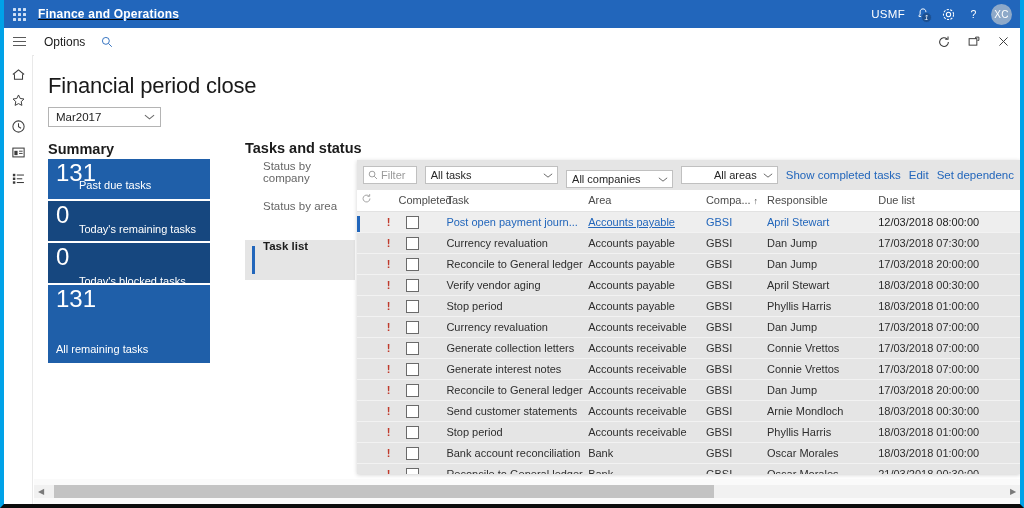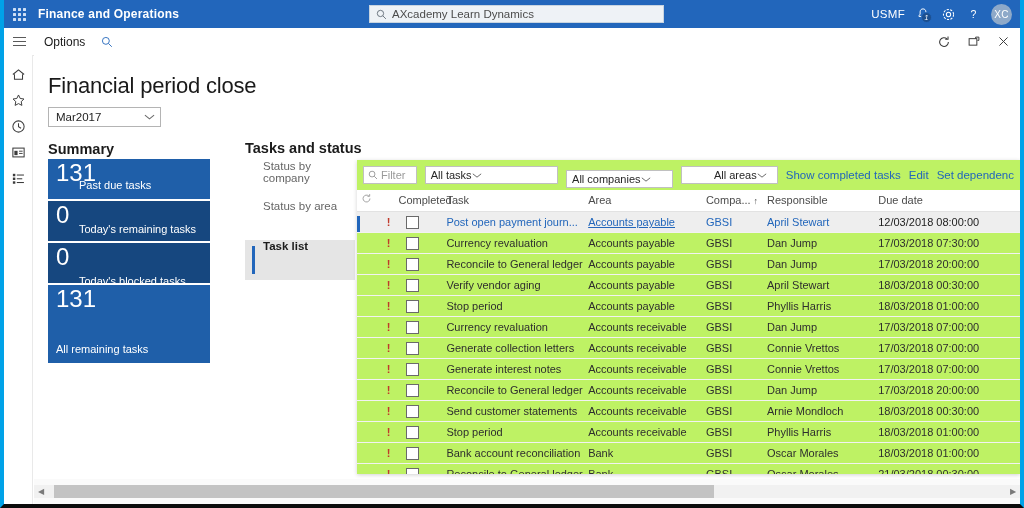--- a/index.html
+++ b/index.html
@@ -17,21 +17,21 @@
     border-right: 4px solid #00a2e8;
     border-bottom: 4px solid #0b0b0b;
     background: #ffffff;
     overflow: hidden;
   }
 
   
   .topbar {
     position: absolute; top: 0; left: 0; right: 0; height: 28px;
     background: #2266bb;
-    display: flex; align-items: center;
+    display: flex; align-items: center; text-decoration: underline;
   }
   .waffle {
     width: 30px; height: 28px;
     display: flex; align-items: center; justify-content: center;
     cursor: pointer;
   }
   .waffle-grid {
     display: grid; grid-template-columns: repeat(3, 3px);
     grid-template-rows: repeat(3, 3px); gap: 2px;
   }
@@ -171,38 +171,38 @@
   .tabitem.active { color: #1b1b1b; font-weight: bold; background: #e5e5e5; }
   .tabitem.active::before {
     content: ""; position: absolute; left: 7px; top: 6px; bottom: 6px;
     width: 3px; background: #2266bb;
   }
 
   
   .gridpanel {
     position: absolute; left: 323px; top: 105px;
     right: 0; height: 314px;
-    background: #bef264;
+    background: #e5e5e5;
     box-shadow: 0 1px 4px rgba(0,0,0,0.18);
     box-sizing: border-box;
     overflow: hidden;
   }
   .gridtoolbar {
     height: 30px; display: flex; align-items: center; padding: 0 6px;
     gap: 8px; box-sizing: border-box;
   }
   .filterbox {
     width: 56px; height: 18px; border: 1px solid #c0c0c0; background:#fff;
     display: flex; align-items: center; padding: 0 4px; box-sizing: border-box;
     cursor: text;
   }
   .filterbox span { font-size: 11px; color: #9a9a9a; margin-left:3px; }
   .ddl {
     height: 18px; border: 1px solid #c0c0c0; background: #fff;
-    display: flex; align-items: center; 
+    display: flex; align-items: center; justify-content: space-between;
     padding: 0 4px 0 5px; box-sizing: border-box; cursor: pointer;
   }
   .ddl span { font-size: 11px; color: #262626; }
   .ddl.w1 { width: 140px; }
   .ddl.w2 { width: 112px; margin-top: 8px; }
   .ddl.w3 { width: 100px; padding-left: 32px; }
   .cmdlink {
     font-size: 11.5px; color: #2266bb; cursor: pointer; white-space: nowrap;
   }
 
@@ -267,27 +267,20 @@
           <i></i>
           <i></i>
           <i></i>
           <i></i>
           <i></i>
           <i></i>
       </div>
     </div>
     <div class="app-title">Finance and Operations</div>
 
-    <div class="searchwrap">
-      <svg width="11" height="11" viewBox="0 0 16 16">
-        <circle cx="6.5" cy="6.5" r="4.6" fill="none" stroke="#55606b" stroke-width="1.2"></circle>
-        <line x1="10" y1="10" x2="14.4" y2="14.4" stroke="#55606b" stroke-width="1.2"></line>
-      </svg>
-      <span>AXcademy Learn Dynamics</span>
-    </div>
 
     <div class="topright">
       <span class="company-label">USMF</span>
 
       <span class="topicon">
         <svg width="14" height="15" viewBox="0 0 16 16">
           <path d="M8 1.6c-2 0-3.3 1.5-3.3 3.4v2.6L3.4 9.4v.8h9.2v-.8l-1.3-1.8V5c0-1.9-1.3-3.4-3.3-3.4z" fill="none" stroke="#ffffff" stroke-width="1.1" stroke-linejoin="round"></path>
           <path d="M6.6 11.5a1.45 1.45 0 0 0 2.8 0" fill="none" stroke="#ffffff" stroke-width="1.1"></path>
         </svg>
         <i class="bellbadge">1</i>
@@ -476,21 +469,21 @@
                 <path d="M12.6 1.6v3.2H9.4" fill="none" stroke="#9a9a9a" stroke-width="1.3"></path>
               </svg>
             </th>
             <th class="col-chk">Completed</th>
             <th class="col-task">Task</th>
             <th class="col-area">Area</th>
             <th class="col-comp">
               <span>Compa...</span><span class="sortarrow">↑</span>
             </th>
             <th class="col-resp">Responsible</th>
-            <th class="col-due">Due date</th>
+            <th class="col-due">Due list</th>
           </tr>
         </thead>
         <tbody id="grid-body">
             <tr class="row-sel">
               <td class="col-mark" style="position: relative;"><span class="selbar"></span><span class="bang">!</span></td>
               <td class="col-chk"><span class="chkbx"></span></td>
               <td class="col-task c-task">Post open payment journ...</td>
               <td class="col-area c-area">Accounts payable</td>
               <td class="col-comp c-comp">GBSI</td>
               <td class="col-resp c-resp">April Stewart</td>

